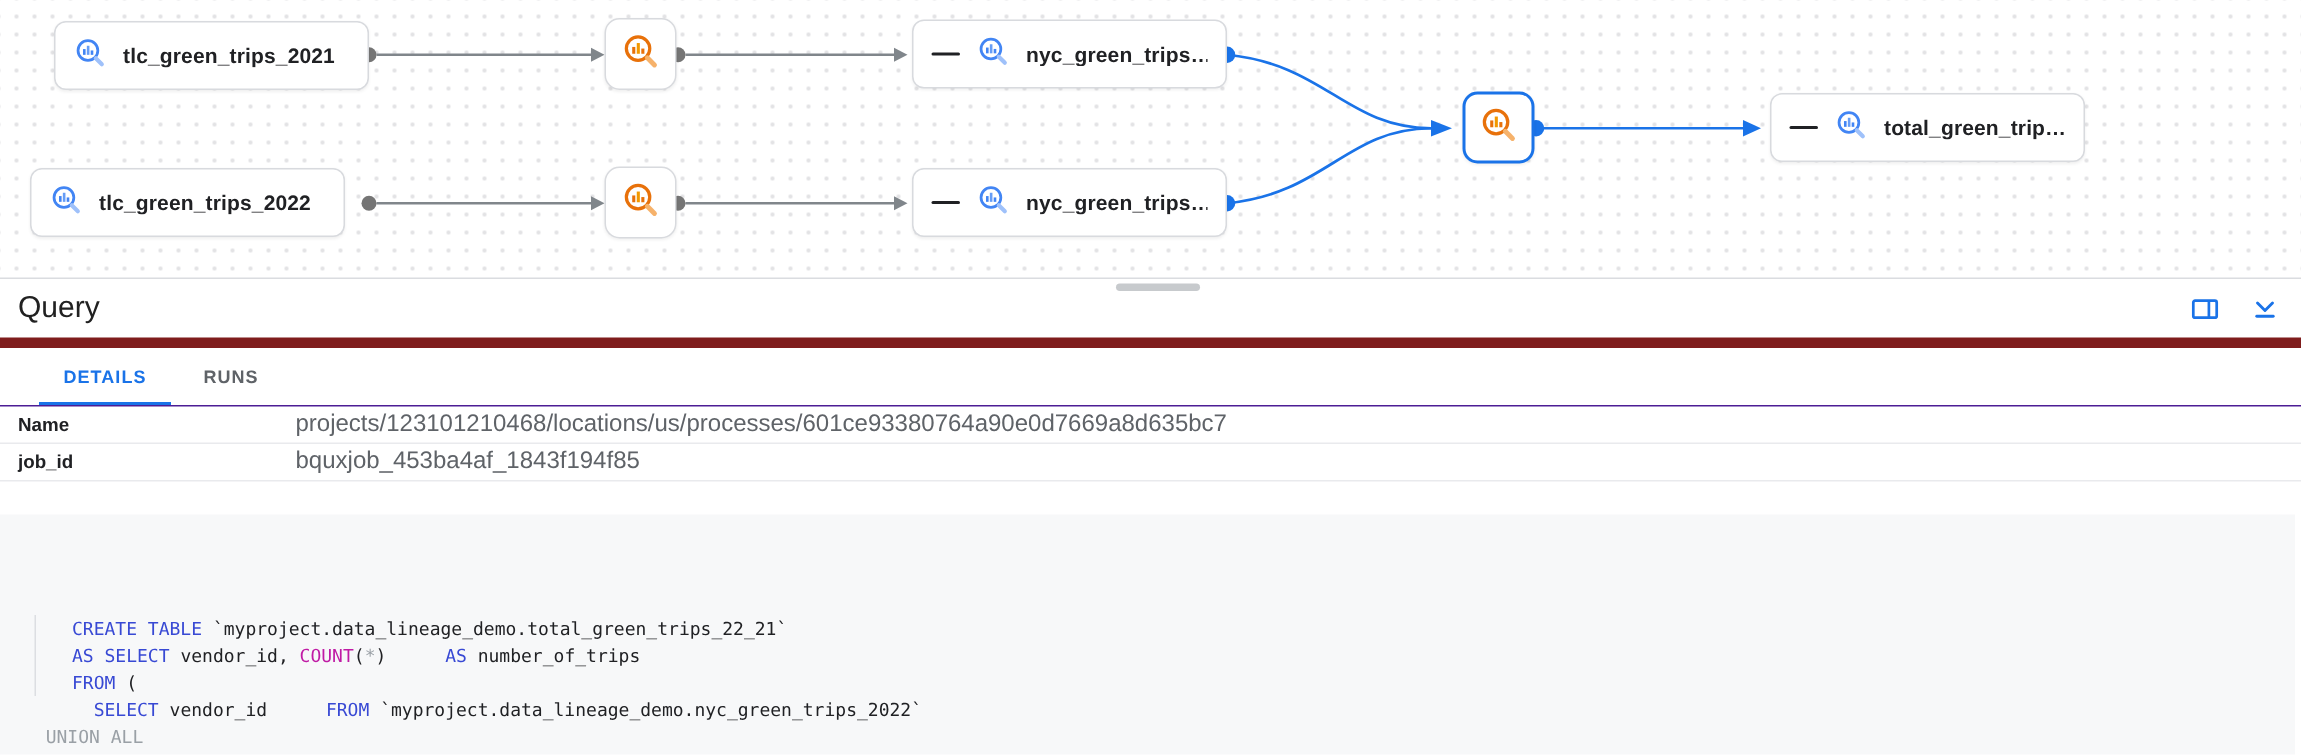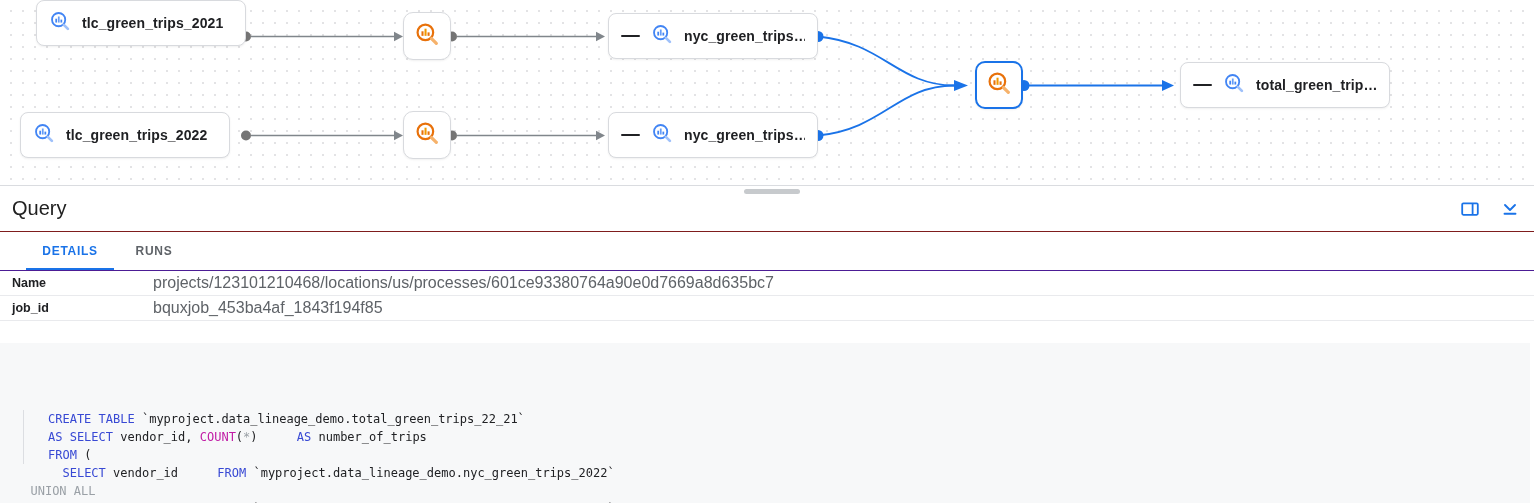--- a/index.html
+++ b/index.html
@@ -39,42 +39,42 @@
   
   .drag-handle {
     position:absolute; left:744px; top:189px; width:56px; height:5px;
     background:#c7cacd; border-radius:3px; z-index:5;
   }
 
   
   .panel { width:1534px; background:#fff; }
   .panel-header {
     height:46px; display:flex; align-items:center; padding:0 14px 0 12px;
-    border-bottom:1px solid #7f1d1d;
+    border-bottom:7px solid #7f1d1d;
   }
   .panel-title { font-size:20px; font-weight:400; color:#212121; }
   .header-icons { margin-left:auto; display:flex; align-items:center; gap:20px; }
   .icon-btn { width:20px; height:20px; display:flex; align-items:center; justify-content:center; cursor:pointer; }
 
   .tabs { height:39px; display:flex; border-bottom:1px solid #4c1d95;padding-left:26px; }
   .tab {
     height:100%; display:flex; align-items:center; justify-content:center;
     font-size:12px; font-weight:700; letter-spacing:.7px; color:#5f6368;
     position:relative; cursor:pointer;
   }
   .tab.t1 { width:88px; }
   .tab.t2 { width:80px; }
   .tab.active { color:#1a73e8; }
   .tab.active::after {
     content:""; position:absolute; left:0; right:0; bottom:0; height:2px; background:#1a73e8;
   }
 
   .details-row {
     display:flex; align-items:center; height:25px;
-    border-bottom:1px solid #e9eaed; padding-left:12px;
+    border-bottom:1px solid #e9eaed; padding-left:12px;gap:44px;
   }
   .details-row .k { width:141px; font-size:12.5px; font-weight:700; color:#202124; flex:none; }
   .details-row .v { font-size:16px; color:#5f6368; white-space:nowrap; }
 
   
   .code {
     position:relative; margin-top:22px; height:161px; width:1530px;
     background:#f7f8f9; padding:13px 16px; overflow:hidden;
     font-family:"DejaVu Sans Mono","Liberation Mono",monospace;
     font-size:12px; line-height:18px; white-space:pre; color:#202124;
@@ -122,21 +122,21 @@
       <circle cx="246" cy="135.5" r="5"></circle>
       <circle cx="452" cy="135.5" r="5"></circle>
     </g>
     <g fill="#1a73e8">
       <circle cx="818" cy="36.5" r="5.5"></circle>
       <circle cx="818" cy="135.5" r="5.5"></circle>
       <circle cx="1024" cy="85.5" r="5.5"></circle>
     </g>
   </svg>
 
-  <div class="tnode" style="left:36px; top:0;">
+  <div class="tnode" style="left:36px; top:14px;">
     <span>
       <svg width="22" height="22" viewBox="0 0 24 24">
         <circle cx="10.5" cy="10.5" r="7.2" fill="none" stroke="#4285f4" stroke-width="2"></circle>
         <line x1="16.2" y1="16.2" x2="20.6" y2="20.6" stroke="#9fc1fa" stroke-width="3" stroke-linecap="round"></line>
         <rect x="6.9" y="9.5" width="1.9" height="4.2" fill="#4285f4"></rect>
         <rect x="9.7" y="7.1" width="1.9" height="6.6" fill="#669df6"></rect>
         <rect x="12.5" y="10.5" width="1.9" height="3.2" fill="#4285f4"></rect>
       </svg>
     </span>
     <span class="lbl">tlc_green_trips_2021</span>

